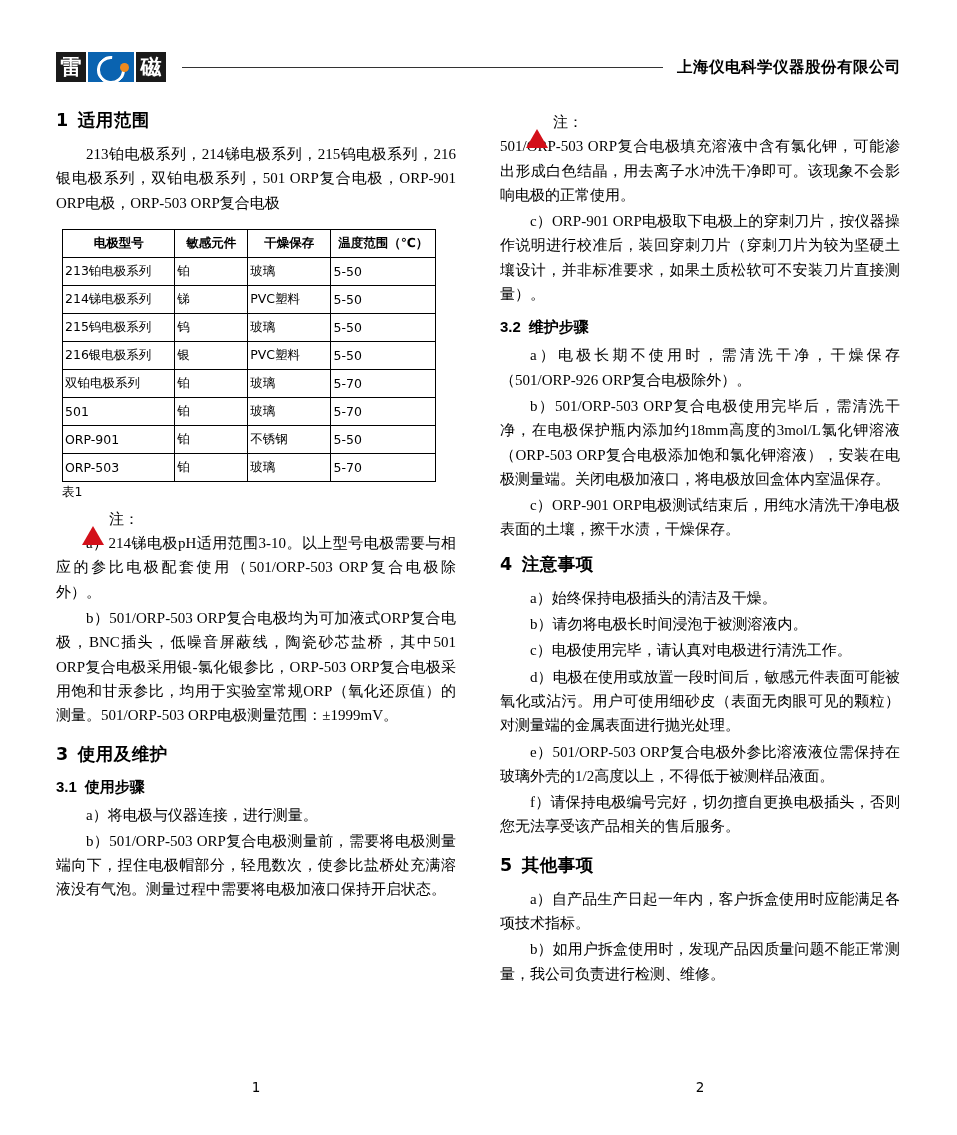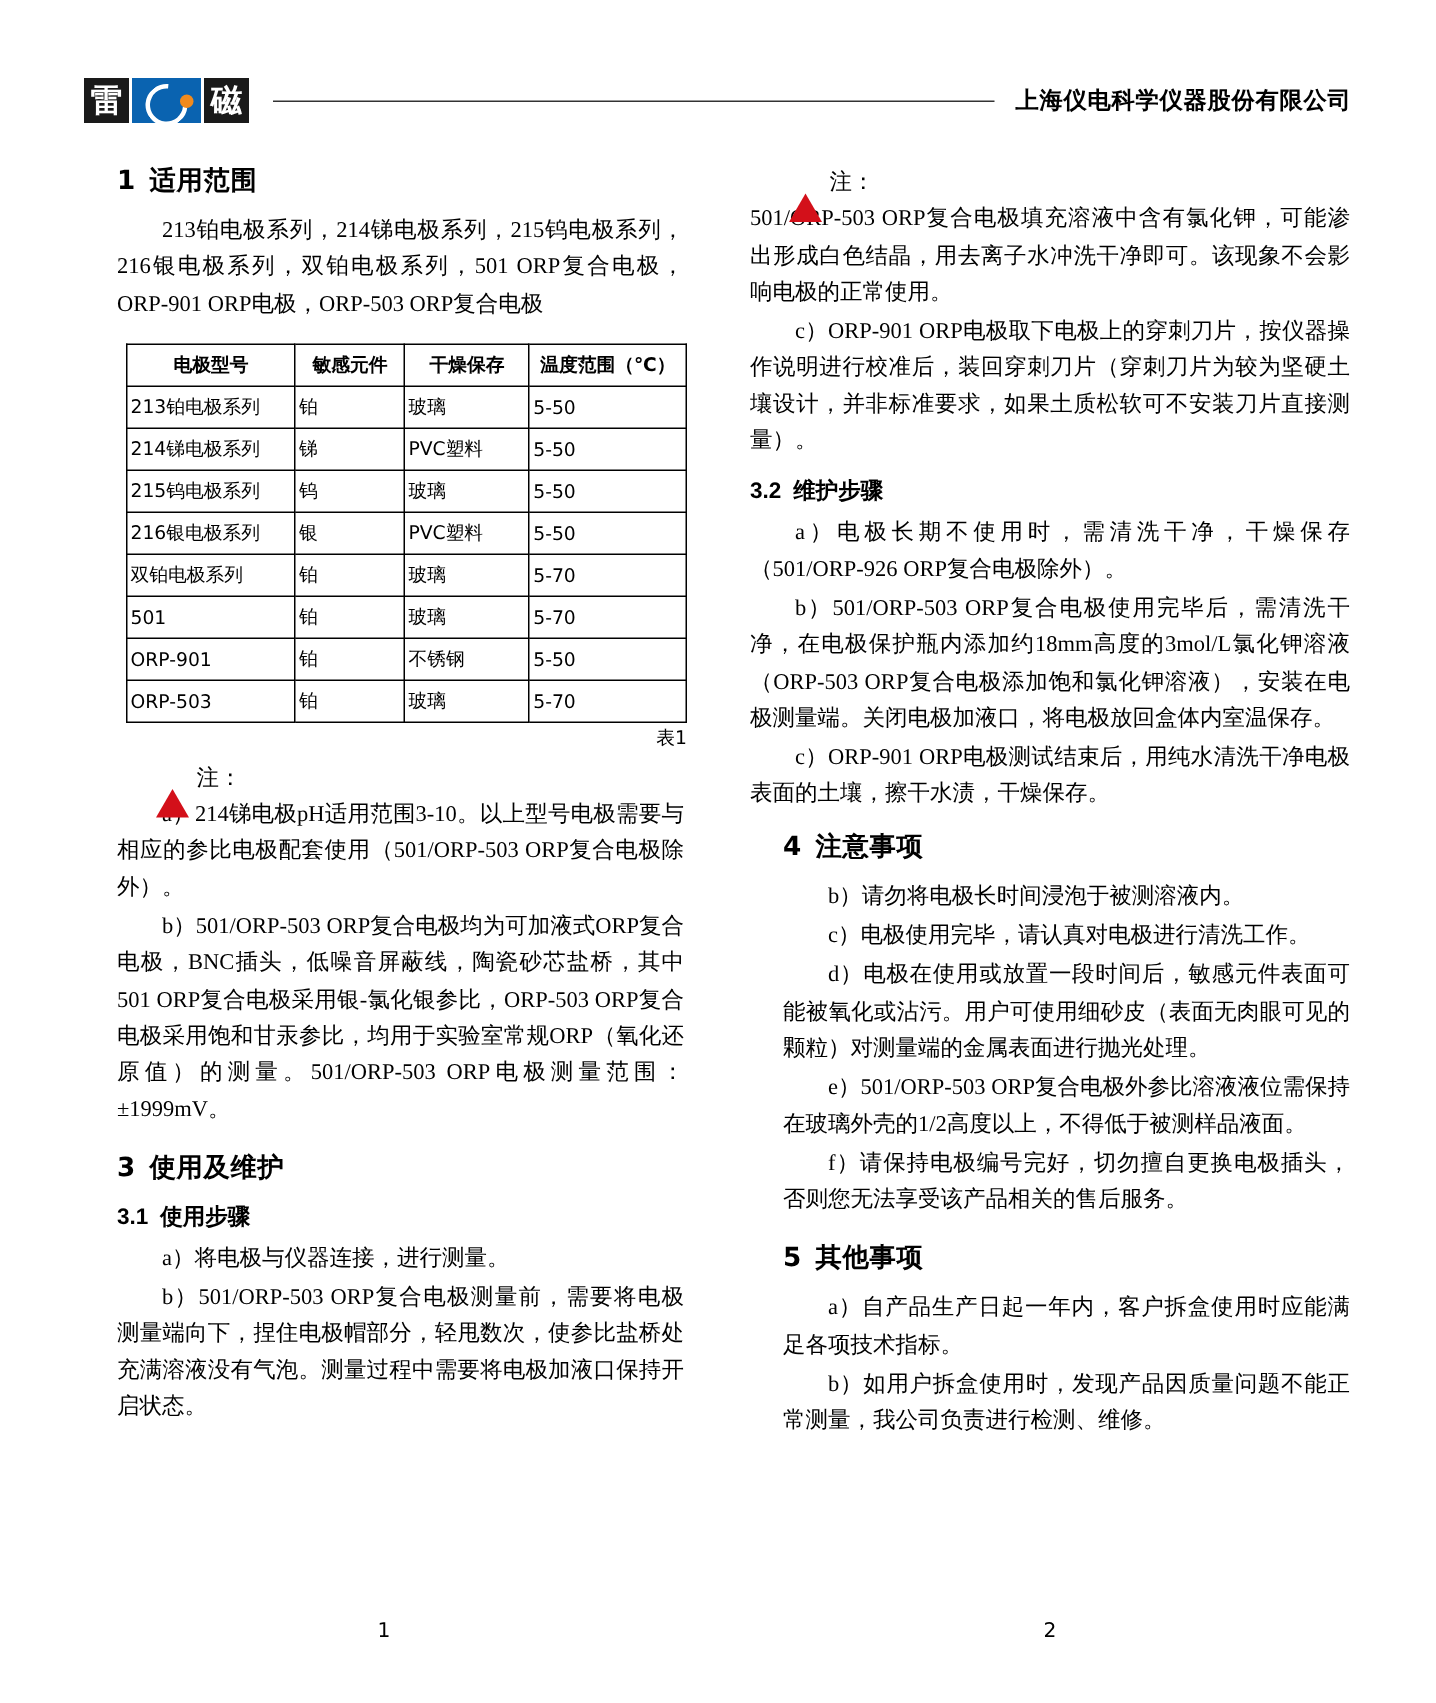--- a/index.html
+++ b/index.html
@@ -116,21 +116,21 @@
   p.para {
     font-size: 15px;
     line-height: 1.62;
     margin: 0 0 2px 0;
     text-align: justify;
     text-justify: inter-ideograph;
     text-indent: 0;
   }
   p.indent { text-indent: 30px; }
   .space-top { margin-top: 10px; }
-  .sec-block { margin-bottom: 14px; margin-left: 22px; }
+  .sec-block { margin-bottom: 14px; }
   
   table.params {
     border-collapse: collapse;
     width: 374px;
     margin: 4px 0 2px 6px;
     font-family: "DejaVu Sans", "Liberation Sans", sans-serif;
   }
   table.params th, table.params td {
     border: 1px solid #000;
     font-size: 12.5px;
@@ -139,21 +139,21 @@
   }
   table.params th {
     font-weight: bold;
     font-size: 12.5px;
   }
   table.params col.c1 { width: 122px; }
   table.params col.c2 { width: 80px; }
   table.params col.c3 { width: 90px; }
   table.params col.c4 { width: 112px; }
   .table-caption {
-    text-align: right;
+    text-align: left;
     font-size: 12.5px;
     font-family: "DejaVu Sans", "Liberation Sans", sans-serif;
     width: 374px;
     margin: 2px 0 6px 6px;
   }
   
   .note-line {
     display: flex;
     align-items: flex-start;
     margin: 2px 0 0 0;
@@ -347,20 +347,21 @@
         <span class="num">3.2</span><span>维护步骤</span>
       </h3>
       <p class="para indent">a）电极长期不使用时，需清洗干净，干燥保存（501/ORP-926 ORP复合电极除外）。</p>
       <p class="para indent">b）501/ORP-503 ORP复合电极使用完毕后，需清洗干净，在电极保护瓶内添加约18mm高度的3mol/L氯化钾溶液（ORP-503 ORP复合电极添加饱和氯化钾溶液），安装在电极测量端。关闭电极加液口，将电极放回盒体内室温保存。</p>
       <p class="para indent">c）ORP-901 ORP电极测试结束后，用纯水清洗干净电极表面的土壤，擦干水渍，干燥保存。</p>
 
       <div class="sec-block space-top">
         <h2 class="sec">
           <span class="num">4</span><span>注意事项</span>
         </h2>
+        <p class="para indent">a）始终保持电极插头的清洁及干燥。</p>
         <p class="para indent">b）请勿将电极长时间浸泡于被测溶液内。</p>
         <p class="para indent">c）电极使用完毕，请认真对电极进行清洗工作。</p>
         <p class="para indent">d）电极在使用或放置一段时间后，敏感元件表面可能被氧化或沾污。用户可使用细砂皮（表面无肉眼可见的颗粒）对测量端的金属表面进行抛光处理。</p>
         <p class="para indent">e）501/ORP-503 ORP复合电极外参比溶液液位需保持在玻璃外壳的1/2高度以上，不得低于被测样品液面。</p>
         <p class="para indent">f）请保持电极编号完好，切勿擅自更换电极插头，否则您无法享受该产品相关的售后服务。</p>
       </div>
 
       <div class="sec-block">
         <h2 class="sec">
           <span class="num">5</span><span>其他事项</span>

